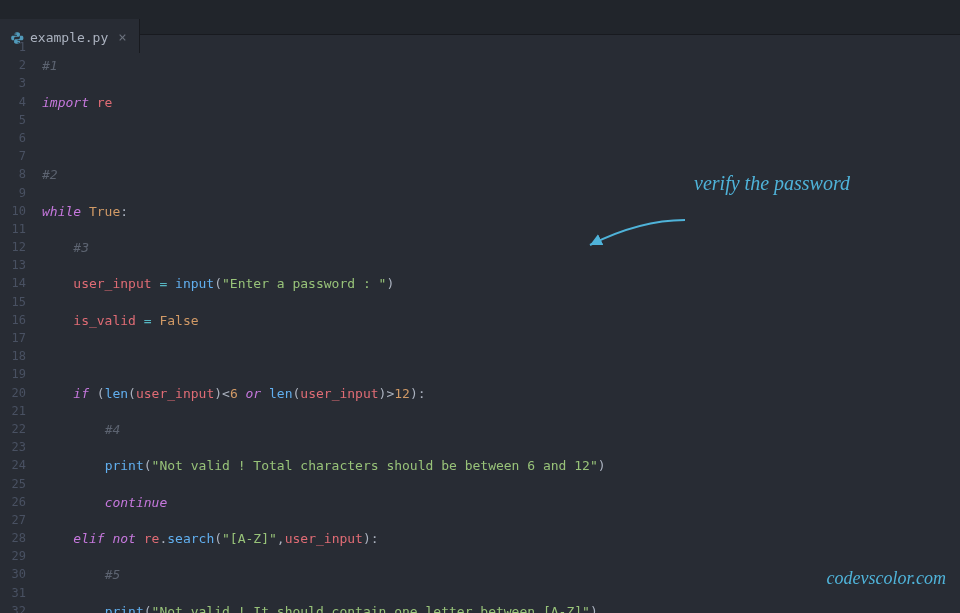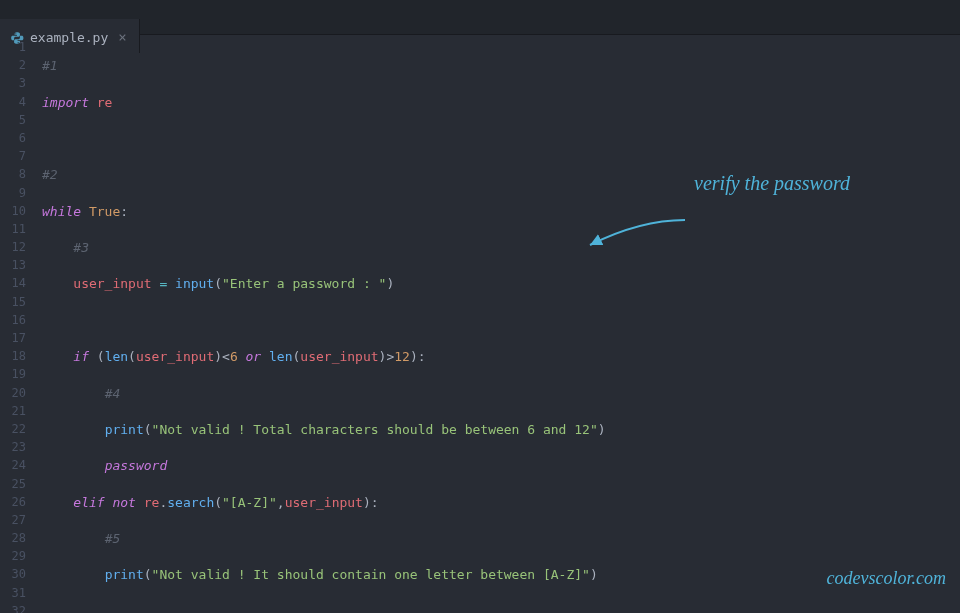--- a/index.html
+++ b/index.html
@@ -153,25 +153,26 @@
       <div>32</div>
     </div>
   <div class="code">
 <div class="line"><span class="c-cmt">#1</span></div>
 <div class="line"><span class="c-key">import</span><span class="c-mod"> re</span></div>
 <div class="line"></div>
 <div class="line"><span class="c-cmt">#2</span></div>
 <div class="line"><span class="c-key">while </span><span class="c-bool">True</span><span class="c-punc">:</span></div>
 <div class="line">    <span class="c-cmt">#3</span></div>
 <div class="line">    <span class="c-var">user_input </span><span class="c-op">=</span><span class="c-call"> input</span><span class="c-punc">(</span><span class="c-str">"Enter a password : "</span><span class="c-punc">)</span></div>
+<div class="line">    <span class="c-var">is_valid </span><span class="c-op">=</span><span class="c-bool"> False</span></div>
 <div class="line"></div>
 <div class="line">    <span class="c-key">if </span><span class="c-punc">(</span><span class="c-call">len</span><span class="c-punc">(</span><span class="c-var">user_input</span><span class="c-punc">)&lt;</span><span class="c-num">6</span><span class="c-key"> or </span><span class="c-call">len</span><span class="c-punc">(</span><span class="c-var">user_input</span><span class="c-punc">)&gt;</span><span class="c-num">12</span><span class="c-punc">):</span></div>
 <div class="line">        <span class="c-cmt">#4</span></div>
 <div class="line">        <span class="c-call">print</span><span class="c-punc">(</span><span class="c-str">"Not valid ! Total characters should be between 6 and 12"</span><span class="c-punc">)</span></div>
-<div class="line">        <span class="c-key">password</span></div>
+<div class="line">        <span class="c-key">continue</span></div>
 <div class="line">    <span class="c-key">elif </span><span class="c-key">not</span><span class="c-mod"> re</span><span class="c-punc">.</span><span class="c-call">search</span><span class="c-punc">(</span><span class="c-str">"[A-Z]"</span><span class="c-punc">,</span><span class="c-var">user_input</span><span class="c-punc">):</span></div>
 <div class="line">        <span class="c-cmt">#5</span></div>
 <div class="line">        <span class="c-call">print</span><span class="c-punc">(</span><span class="c-str">"Not valid ! It should contain one letter between [A-Z]"</span><span class="c-punc">)</span></div>
 
 
 
 
 
 
 

